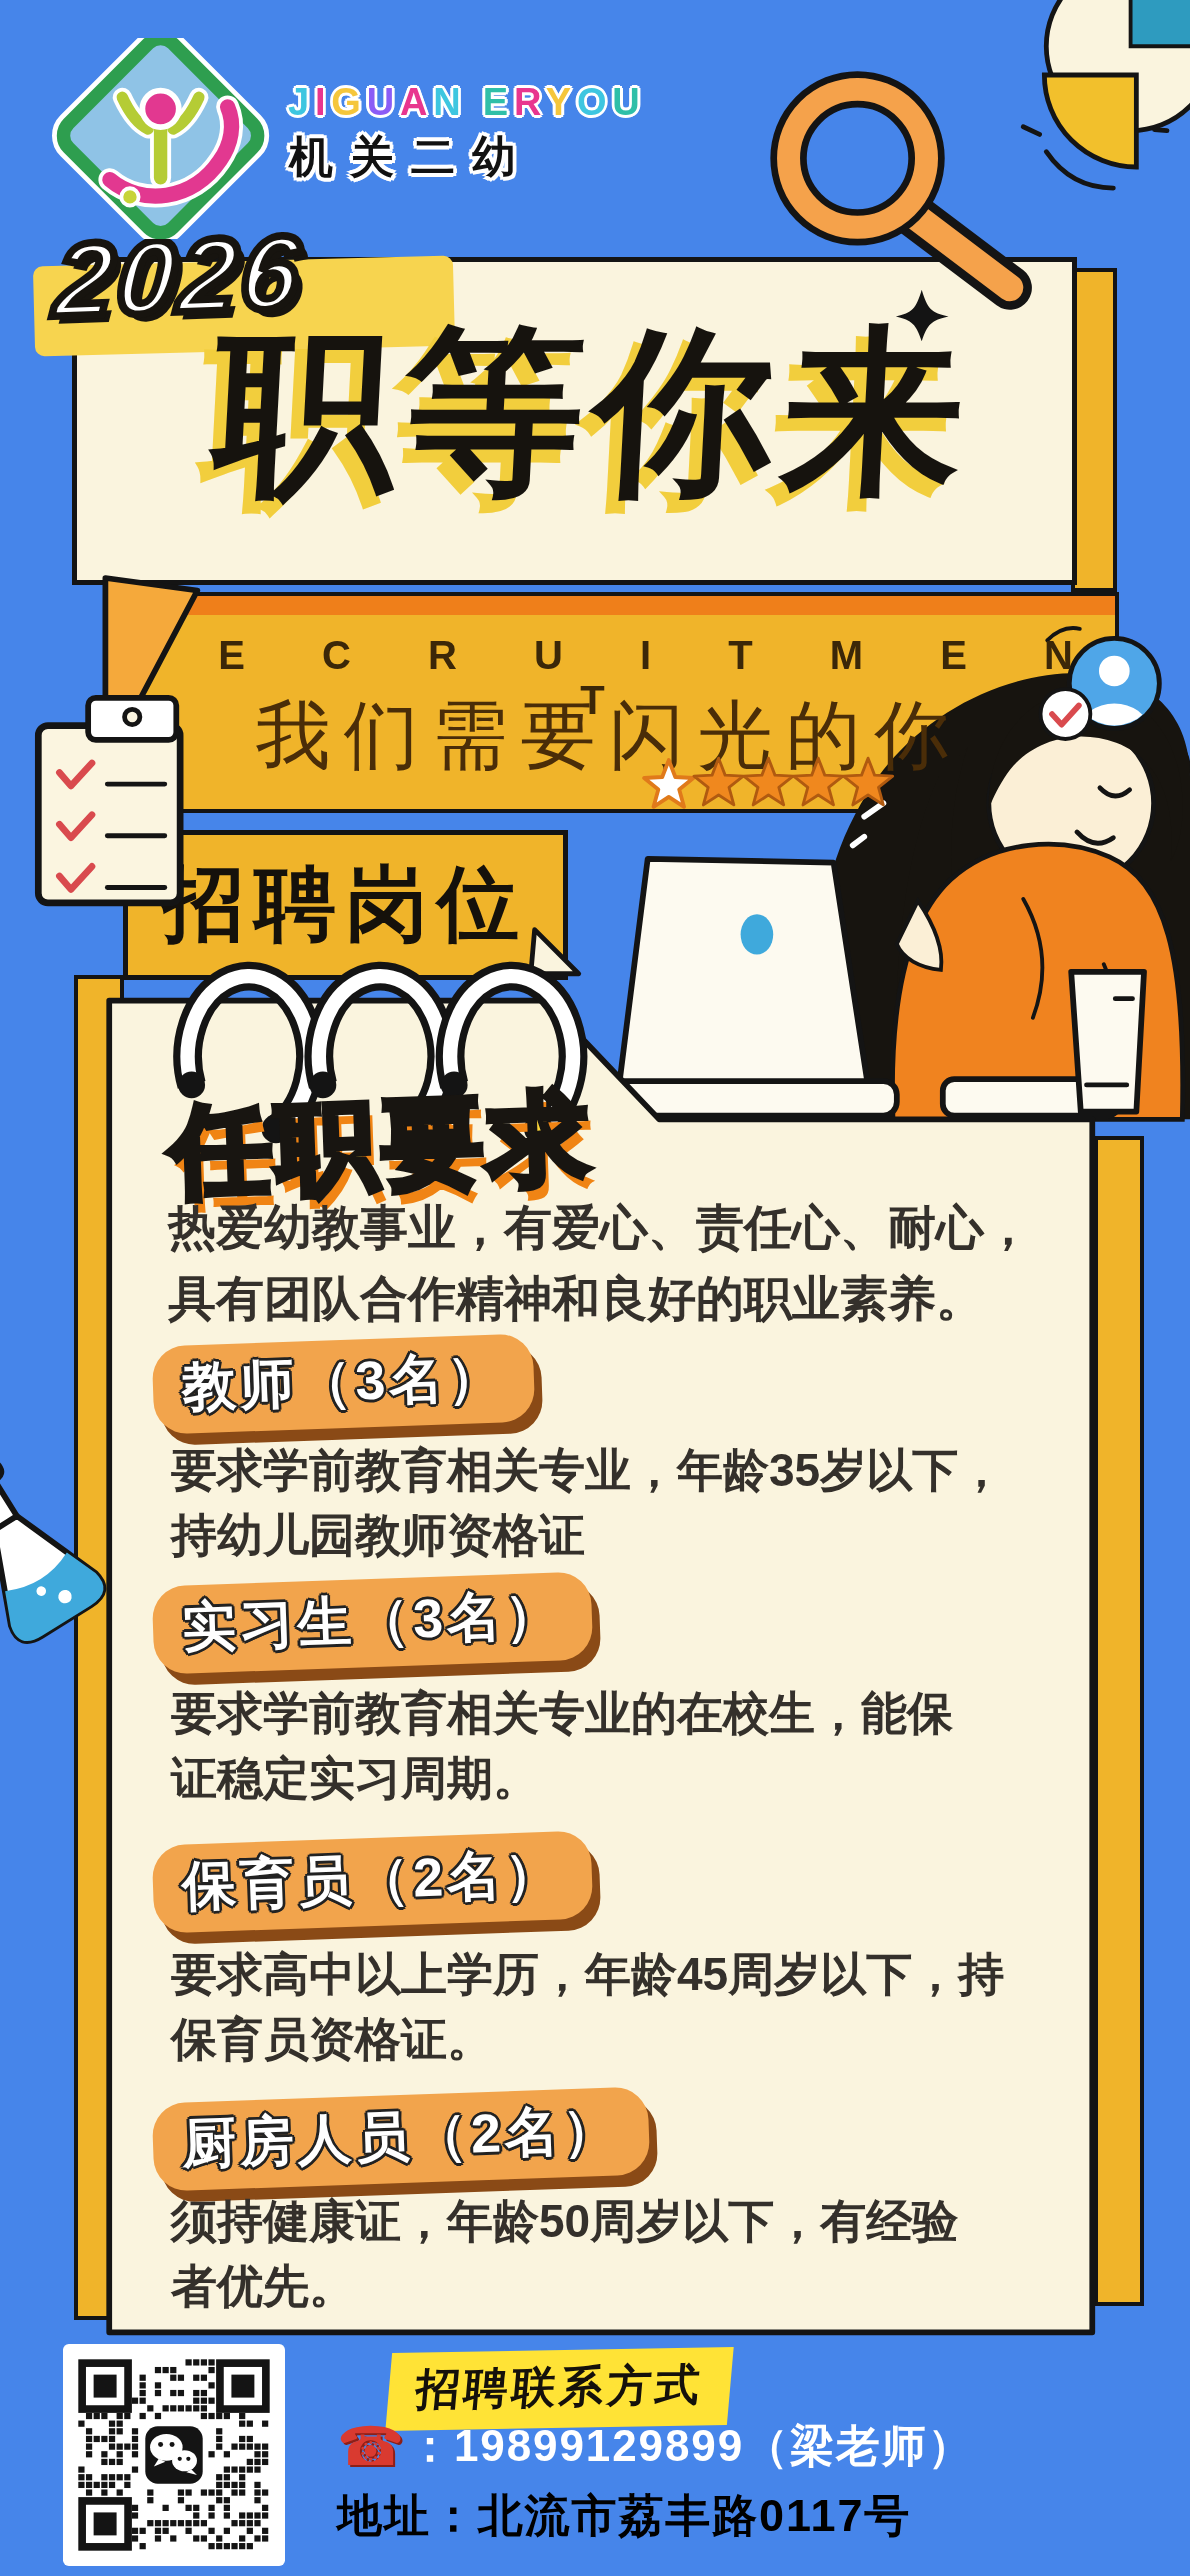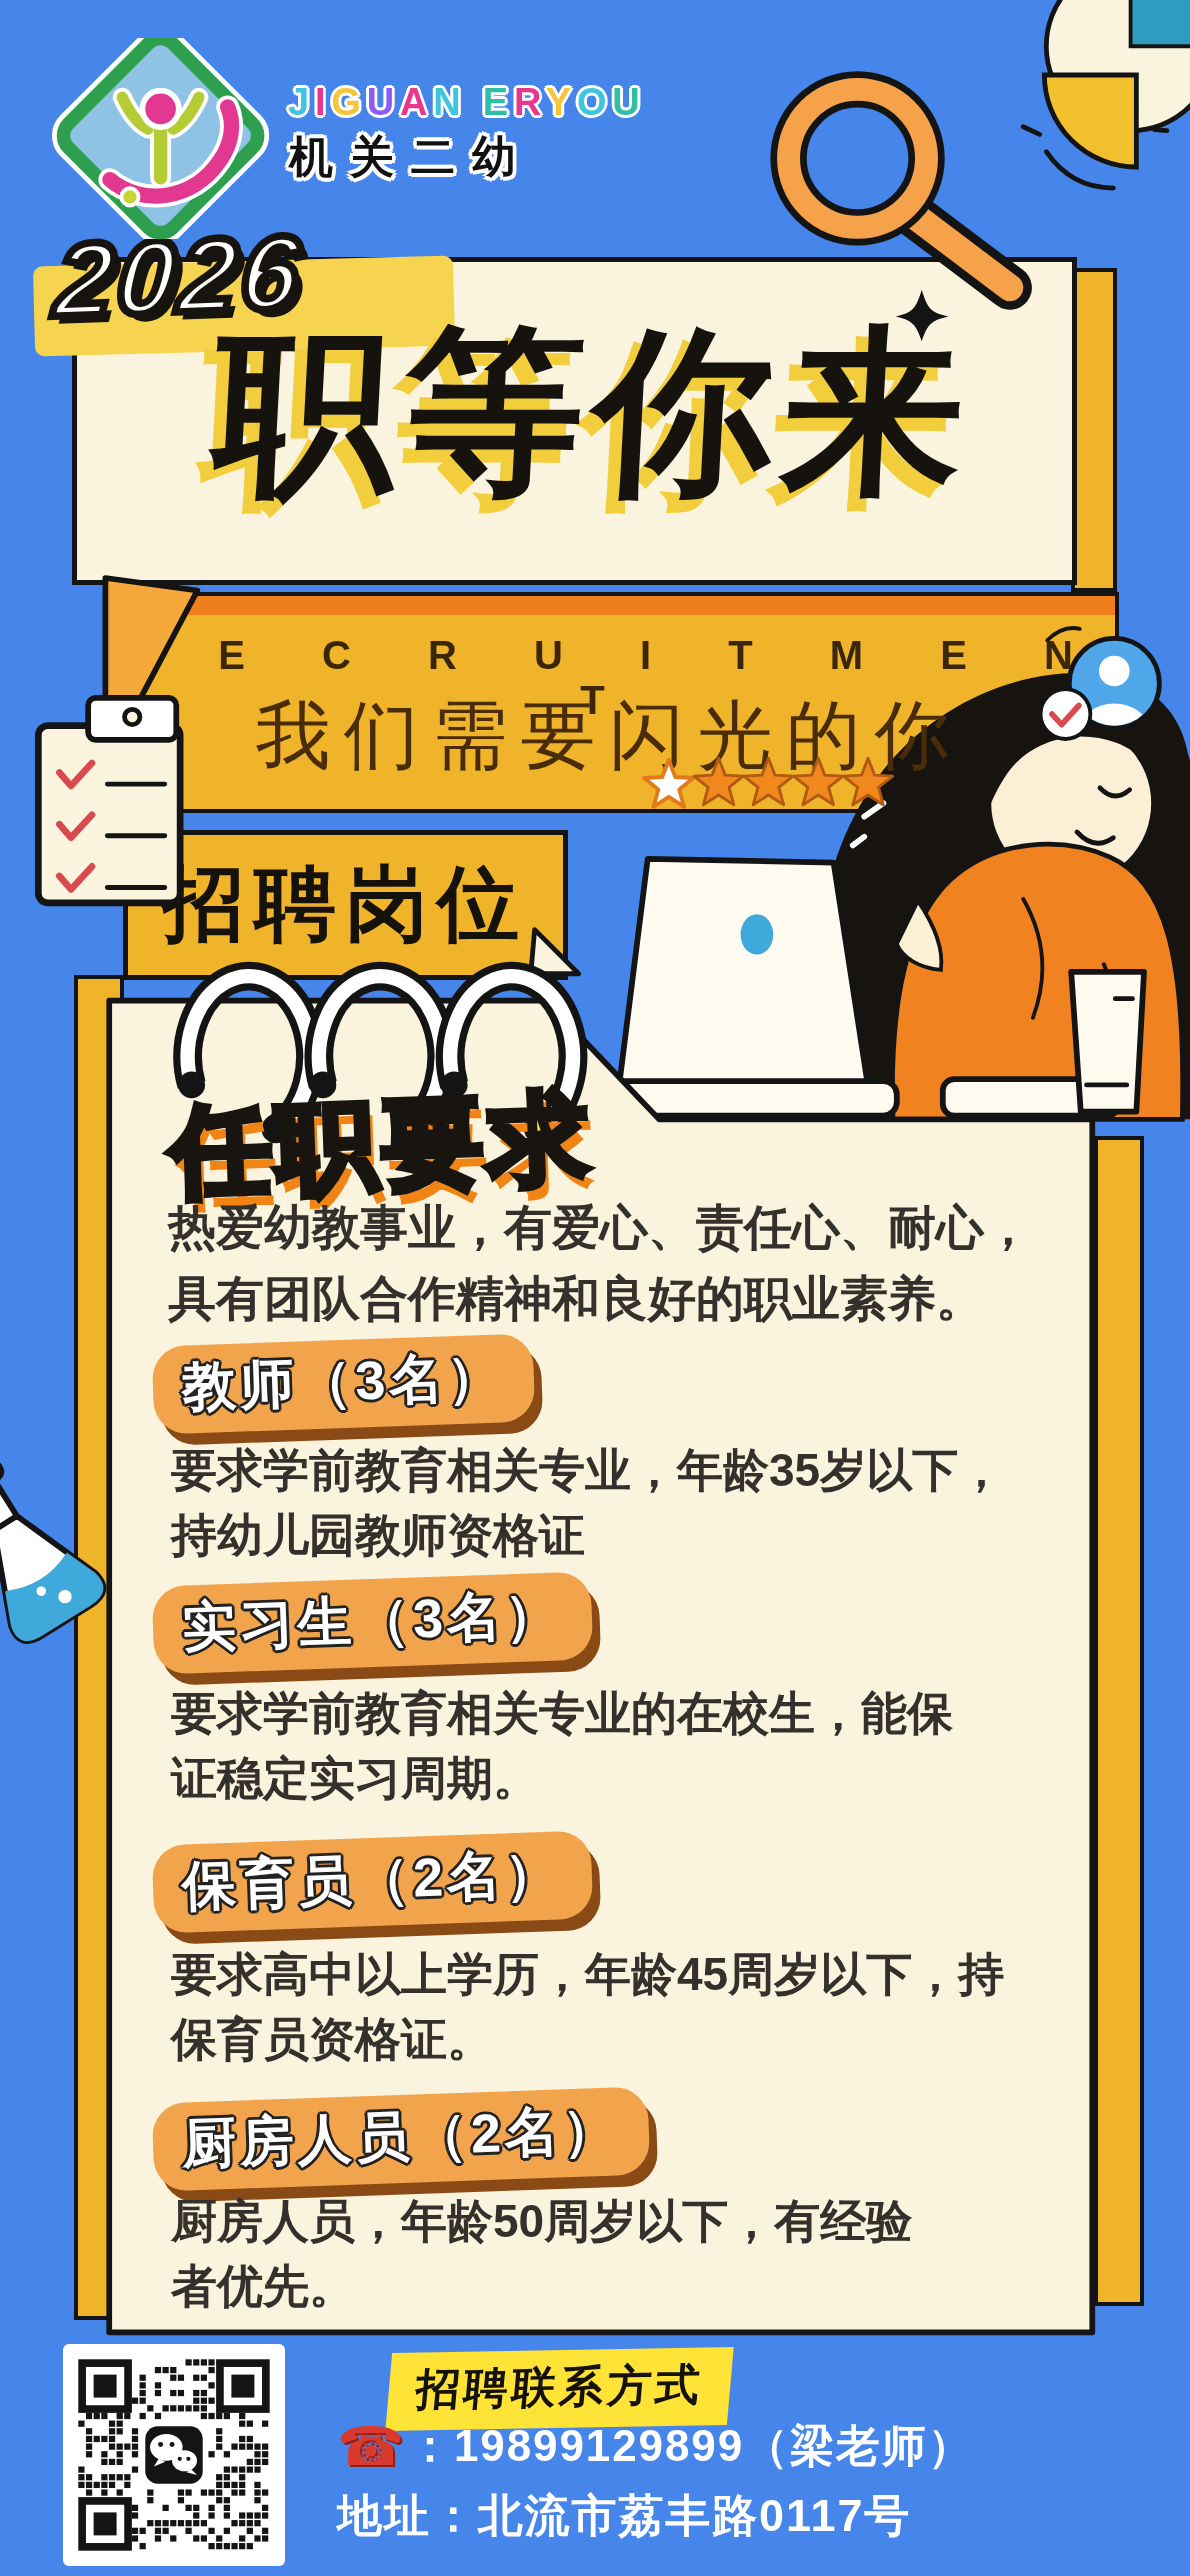--- a/index.html
+++ b/index.html
@@ -71,21 +71,21 @@
   #desc-2{left:171px;top:1942px;} #desc-3{left:171px;top:2189px;}
   
   #qr{left:63px;top:2344px;width:222px;height:222px;background:#FFFFFF;border-radius:5.8px;z-index:10;}
   #contact-pill{
     left:389px;top:2350px;z-index:10;background:#FFE336;padding:7.7px 27px 11.5px 27px;
     font-size:44px;font-weight:900;color:#15110B;letter-spacing:3.8px;transform:skewX(-6deg) rotate(-1deg);
   }
   #phone-row{left:337px;top:2415px;z-index:10;display:flex;align-items:center;}
   #phone-icon{font-size:54px;color:#D93A30;margin-right:3.8px;text-shadow:1.9px 1.9px 0 #8c1f18;}
   #phone-text{font-size:44px;font-weight:700;color:#FFFFFF;letter-spacing:1.9px;}
-  #address{left:337px;top:2486px;z-index:10;font-size:45px;font-weight:700;color:#ffffff;letter-spacing:1.9px;}
+  #address{left:337px;top:2486px;z-index:10;font-size:45px;font-weight:700;color:#000000;letter-spacing:1.9px;}
 </style>
 </head>
 <body>
 
 <div id="stage">
 
   <div class="abs" id="card1-strip"></div>
   <div class="abs" id="card1"></div>
   <div class="abs" id="year-highlight"></div>
   <div class="abs" id="year">2026</div>
@@ -242,21 +242,21 @@
   <div class="abs pos-pill" id="pill-0">教师（3名）</div>
   <div class="abs card2-text pos-desc" id="desc-0">要求学前教育相关专业，年龄35岁以下，
 持幼儿园教师资格证</div>
   <div class="abs pos-pill" id="pill-1">实习生（3名）</div>
   <div class="abs card2-text pos-desc" id="desc-1">要求学前教育相关专业的在校生，能保
 证稳定实习周期。</div>
   <div class="abs pos-pill" id="pill-2">保育员（2名）</div>
   <div class="abs card2-text pos-desc" id="desc-2">要求高中以上学历，年龄45周岁以下，持
 保育员资格证。</div>
   <div class="abs pos-pill" id="pill-3">厨房人员（2名）</div>
-  <div class="abs card2-text pos-desc" id="desc-3">厨房人员，年龄50周岁以下，有经验
+  <div class="abs card2-text pos-desc" id="desc-3">须持健康证，年龄50周岁以下，有经验
 者优先。</div>
 
   <div class="abs" id="qr"><svg width="222" height="222" viewBox="0 0 232 232" xmlns="http://www.w3.org/2000/svg">
         <rect x="128" y="16" width="6.5" height="6.5" fill="#141414"></rect>
         <rect x="136" y="16" width="6.5" height="6.5" fill="#141414"></rect>
         <rect x="144" y="16" width="6.5" height="6.5" fill="#141414"></rect>
         <rect x="152" y="16" width="6.5" height="6.5" fill="#141414"></rect>
         <rect x="96" y="24" width="6.5" height="6.5" fill="#141414"></rect>
         <rect x="104" y="24" width="6.5" height="6.5" fill="#141414"></rect>
         <rect x="112" y="24" width="6.5" height="6.5" fill="#141414"></rect>

